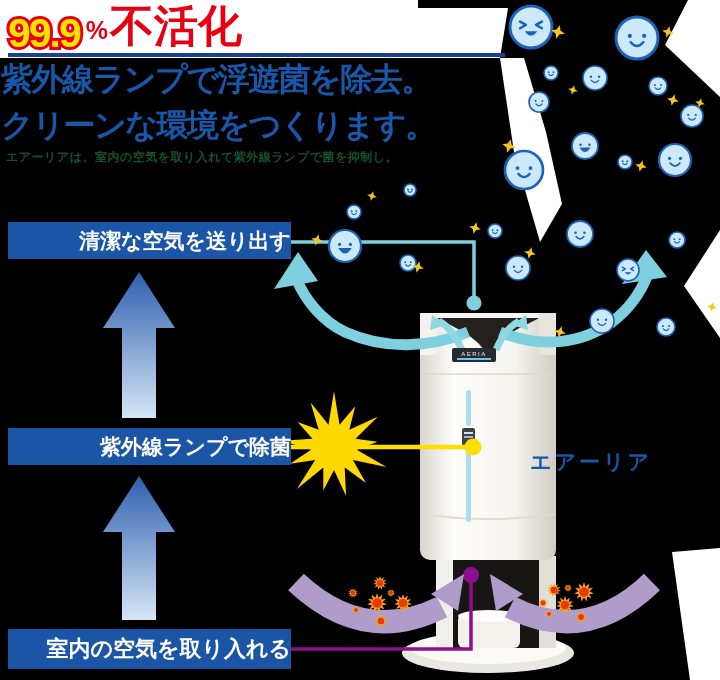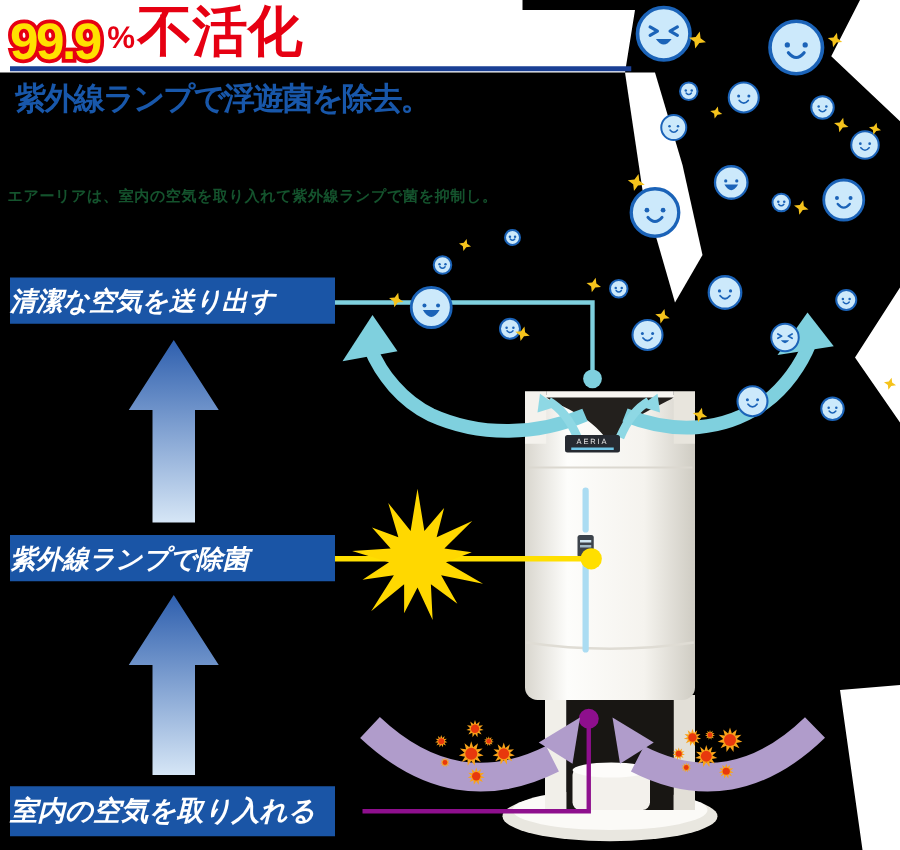--- a/index.html
+++ b/index.html
@@ -11,26 +11,26 @@
   .gfx{position:absolute;left:0;top:0;z-index:2;}
   .txt{position:absolute;z-index:3;}
 
   .headline{left:8px;top:4px;display:flex;align-items:flex-end;border-bottom:4px solid var(--navy);
             padding-bottom:2px;width:497px;}
   .h-red1{font-size:30px;font-weight:bold;color:var(--red);letter-spacing:-1px;line-height:1;margin-bottom:6px;}
   .h-num{font-size:41px;font-weight:bold;color:var(--num-yellow);line-height:.85;letter-spacing:-2px;
          -webkit-text-stroke:6px var(--red);paint-order:stroke fill;}
   .h-pct{font-size:25px;font-weight:bold;color:var(--red);margin:0 2px 8px 6px;line-height:1;}
   .h-red2{font-size:44px;font-weight:bold;color:var(--red);margin-bottom:3px;line-height:1;}
-  .blue-headline{left:12px;top:56px;font-size:25px;line-height:46px;font-weight:bold;
+  .blue-headline{left:1px;top:56px;font-size:32px;line-height:46px;font-weight:bold;
                  color:var(--blue-text);letter-spacing:-1.5px;white-space:nowrap;}
   .subtext{left:6px;top:149px;font-size:12px;font-weight:bold;color:#14532d;letter-spacing:.5px;}
 
-  .label-box{left:8px;width:260px;height:37px;background:var(--box-blue);color:#fff;font-weight:bold;
-             font-size:21px;display:flex;align-items:center;justify-content:flex-start;white-space:nowrap;font-style:italic;}
+  .label-box{left:8px;width:283px;height:37px;background:var(--box-blue);color:#fff;font-weight:bold;
+             font-size:21px;display:flex;align-items:center;justify-content:flex-end;white-space:nowrap;}
   #box1{top:222px;} #box2{top:428px;} #box3{top:629px;height:40px;font-size:22px;}
 
   .product-name{left:530px;top:448px;font-size:21px;font-weight:bold;color:var(--blue-text);letter-spacing:3px;}
   .logo-plate{left:452px;top:348px;width:44px;height:14px;background:#262a31;border-radius:2px;
               display:flex;flex-direction:column;align-items:center;justify-content:center;}
   .logo-text{font-size:6px;color:#e8e8e8;letter-spacing:1.5px;line-height:1;}
   .logo-strip{width:34px;height:2px;background:#6fc6e8;margin-top:1px;}
 
   .cyan-stroke{stroke:var(--cyan);fill:none;}
   .cyan-fill{fill:var(--cyan);}
@@ -341,33 +341,35 @@
   </svg>
 
   <div class="txt headline">
     <span class="h-num">99.9</span>
     <span class="h-pct">%</span>
     <span class="h-red2">不活化</span>
   </div>
 
   <div class="txt blue-headline">
     <div>紫外線ランプで浮遊菌を除去。</div>
+    <div>クリーンな環境をつくります。</div>
   </div>
 
   <div class="txt subtext">エアーリアは、室内の空気を取り入れて紫外線ランプで菌を抑制し。</div>
 
   <div class="txt label-box" id="box1">
     <span>清潔な空気を送り出す</span>
   </div>
   <div class="txt label-box" id="box2">
     <span>紫外線ランプで除菌</span>
   </div>
   <div class="txt label-box" id="box3">
     <span>室内の空気を取り入れる</span>
   </div>
 
+  <div class="txt product-name">エアーリア</div>
 
   <div class="txt logo-plate">
     <span class="logo-text">AERIA</span>
     <span class="logo-strip"></span>
   </div>
 
 </div>
 
 </body></html>

